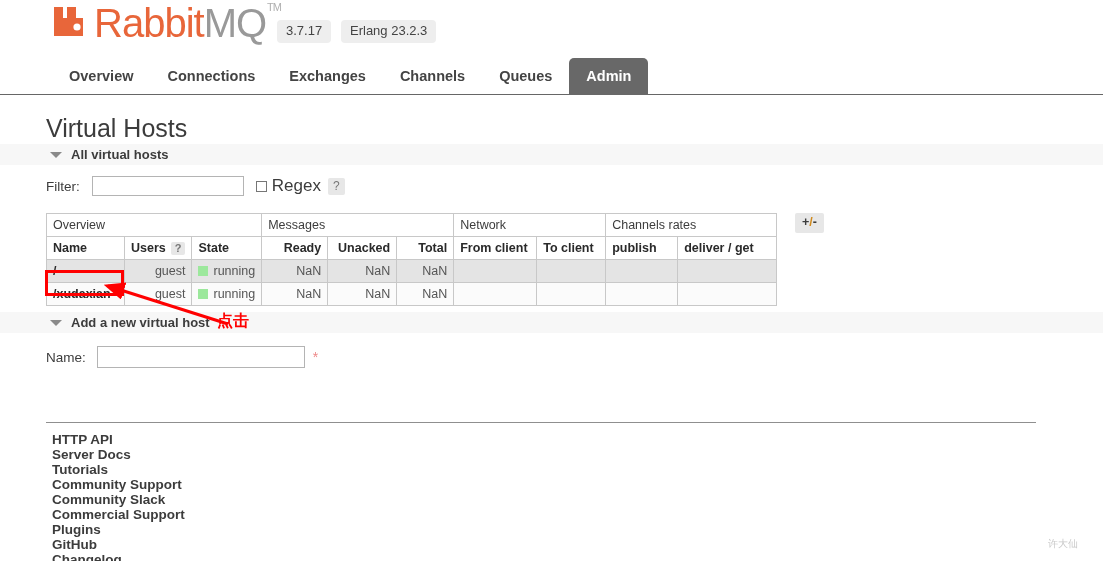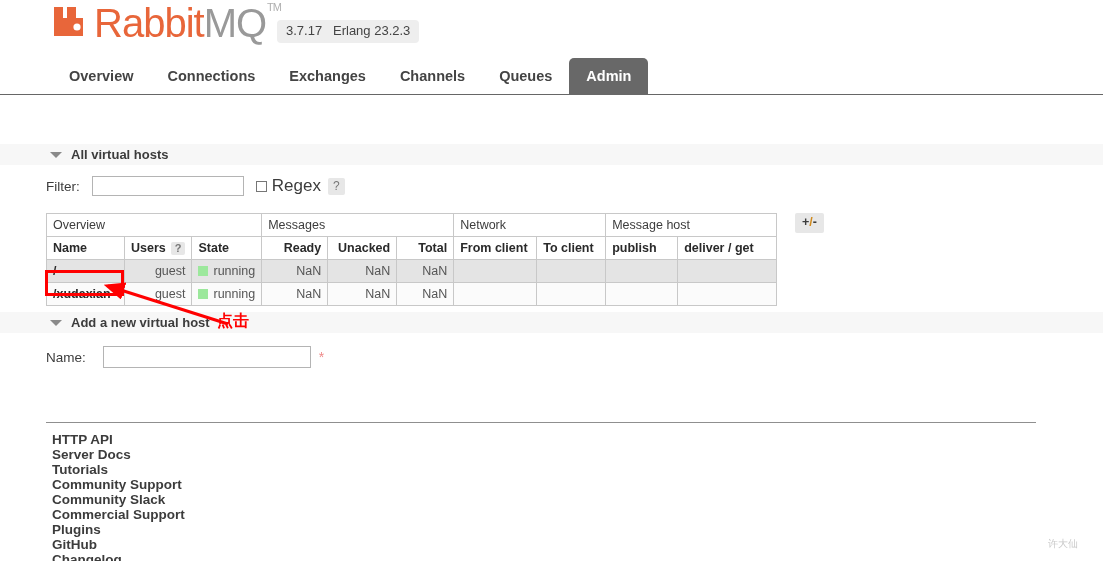--- a/index.html
+++ b/index.html
@@ -22,21 +22,21 @@
   .lt-mq { color:#999999; }
   .lt-tm { font-size:11px; color:#b0b0b0; vertical-align:top; position:relative; top:-16px; left:1px; }
 
   .badge {
     position:absolute; top:20px;
     background:#eeeeee; color:#444; border-radius:4px;
     font-size:13px; padding:4px 9px 5px; line-height:14px;
     white-space:nowrap;
   }
   .badge-version { left:277px; }
-  .badge-erlang { left:324px; }
+  .badge-erlang { left:341px; }
 
   
   .nav { position:absolute; left:0; top:58px; width:1103px; height:37px; }
   .nav-line { position:absolute; left:0; top:36px; width:1103px; height:1px; background:#666; }
   .nav-list { position:absolute; left:52px; top:0; display:flex; align-items:flex-end; height:37px; }
   .nav-item {
     font-size:14.5px; font-weight:bold; color:#444;
     padding:10px 17px 11px; line-height:16px; cursor:pointer;
     white-space:nowrap; position:relative; z-index:2;
   }
@@ -133,21 +133,21 @@
   .w-ready { width:66px; }
   .w-unacked { width:69px; }
   .w-total { width:57px; }
   .w-fromclient { width:83px; }
   .w-toclient { width:69px; }
   .w-publish { width:72px; }
   .w-deliver { width:99px; }
 
   
   .name-row { position:absolute; left:46px; top:346px; display:flex; align-items:center; }
-  .name-label { font-size:13.5px; color:#3c3c3c; margin-right:17px; }
+  .name-label { font-size:13.5px; color:#3c3c3c; margin-right:11px; }
   .name-input {
     width:208px; height:22px; border:1px solid #b4b4b4; background:#fff;
     font-family:"Liberation Sans", sans-serif; font-size:12px; padding:1px 3px; outline:none;
   }
   .required-star { color:#e88; font-size:14px; margin-left:8px; line-height:10px; }
   .add-btn {
     position:absolute; left:46px; top:376px;
     background:#686868; color:#fff; border:none; border-radius:5px;
     font-family:"Liberation Sans", sans-serif;
     font-size:13.5px; font-weight:bold; padding:8px 13px 9px;
@@ -205,41 +205,42 @@
     <div class="nav-list">
       <div class="nav-item">Overview</div>
       <div class="nav-item">Connections</div>
       <div class="nav-item">Exchanges</div>
       <div class="nav-item">Channels</div>
       <div class="nav-item">Queues</div>
       <div class="nav-item active">Admin</div>
     </div>
   </div>
 
+  <div class="page-title">Virtual Hosts</div>
 
   <div class="section-bar sb-1">
     <span class="caret"></span>
     <span class="sb-label">All virtual hosts</span>
   </div>
 
   <div class="filter-row">
     <span class="filter-label">Filter:</span>
     <input class="filter-input" type="text" value="" style="">
     <span class="regex-box"></span>
     <span class="regex-label">Regex</span>
     <span class="help-q">?</span>
   </div>
 
   <table class="vh-table">
     <thead>
       <tr class="grp-row">
         <th colspan="3">Overview</th>
         <th colspan="3">Messages</th>
         <th colspan="2">Network</th>
-        <th colspan="2">Message host</th>
+        <th colspan="2">Channels rates</th>
       </tr>
       <tr class="col-row">
         <th class="w-name">Name</th>
         <th class="w-users"><span>Users</span><span class="th-help">?</span></th>
         <th class="w-state">State</th>
         <th class="w-ready num">Ready</th>
         <th class="w-unacked num">Unacked</th>
         <th class="w-total num">Total</th>
         <th class="w-fromclient">From client</th>
         <th class="w-toclient">To client</th>

